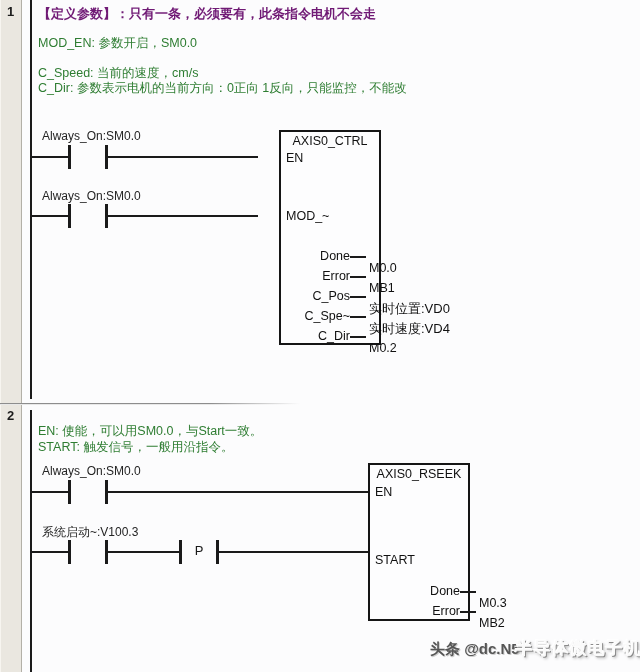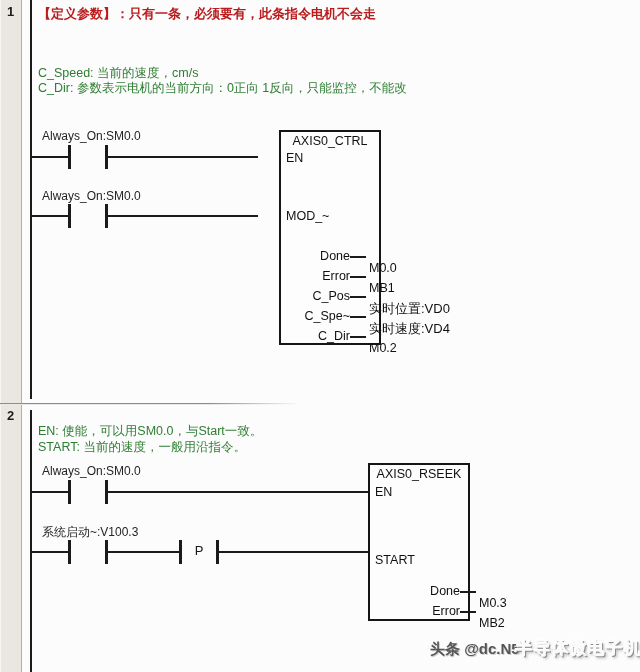--- a/index.html
+++ b/index.html
@@ -28,21 +28,21 @@
   .cbar{position:absolute;top:0;width:3px;height:24px;background:#1a1a1a;}
   .cbar.l{left:0;} .cbar.r{left:37px;}
   .edge-contact{position:absolute;width:40px;height:24px;}
   .edge-letter{position:absolute;left:3px;top:3px;width:34px;text-align:center;
     font-size:13px;color:#1a1a1a;}
 
   .clabel{position:absolute;font-size:12px;color:#242424;white-space:nowrap;}
 
   
   .cmt-title{position:absolute;left:38px;font-size:13px;font-weight:600;
-    color:#b91c1c;white-space:nowrap;}
+    color:#701a75;white-space:nowrap;}
   .cmt-line{position:absolute;left:38px;font-size:12.5px;font-weight:500;
     color:#2e7d32;white-space:nowrap;}
 
   
   .fblock{position:absolute;border:2px solid #151515;background:#fdfdfe;box-sizing:content-box;}
   .fblock-title{position:absolute;left:0;right:0;top:2px;text-align:center;
     font-size:12.5px;color:#111;white-space:nowrap;}
   .pin-in{position:absolute;left:5px;font-size:12.5px;color:#111;white-space:nowrap;}
   .pin-out{position:absolute;width:96px;text-align:right;font-size:12.5px;color:#111;
     white-space:nowrap;z-index:2;}
@@ -66,20 +66,21 @@
   <div class="net-num" style="top:4px;">1</div>
   <div class="net-num" style="top:408px;">2</div>
 
   <div class="separator"></div>
   <div class="separator-hl"></div>
 
   <div class="rail" style="top:0;height:399px;"></div>
   <div class="rail" style="top:410px;height:262px;"></div>
 
   <div class="cmt-title" style="top:5px;">【定义参数】：只有一条，必须要有，此条指令电机不会走</div>
+  <div class="cmt-line" style="top:35px;">MOD_EN: 参数开启，SM0.0</div>
   <div class="cmt-line" style="top:65px;">C_Speed: 当前的速度，cm/s</div>
   <div class="cmt-line" style="top:80px;">C_Dir: 参数表示电机的当前方向：0正向 1反向，只能监控，不能改</div>
 
   <div class="clabel" style="left:42px;top:129px;">Always_On:SM0.0</div>
   <div class="wire" style="left:32px;top:156px;width:36px;"></div>
   <div class="contact" style="left:68px;top:145px;">
     <div class="cbar l"></div>
     <div class="cbar r"></div>
   </div>
   <div class="wire" style="left:108px;top:156px;width:150px;"></div>
@@ -112,21 +113,21 @@
 
   <div class="pin-out" style="left:254px;top:309px;">C_Spe~</div>
   <div class="pin-tick" style="left:350px;top:316px;"></div>
   <div class="operand cjk" style="left:369px;top:308px;">实时速度:VD4</div>
 
   <div class="pin-out" style="left:254px;top:329px;">C_Dir</div>
   <div class="pin-tick" style="left:350px;top:336px;"></div>
   <div class="operand" style="left:369px;top:329px;">M0.2</div>
 
   <div class="cmt-line" style="top:423px;">EN: 使能，可以用SM0.0，与Start一致。</div>
-  <div class="cmt-line" style="top:439px;">START: 当前的速度，一般用沿指令。</div>
+  <div class="cmt-line" style="top:439px;">START: 触发信号，一般用沿指令。</div>
 
   <div class="clabel" style="left:42px;top:464px;">Always_On:SM0.0</div>
   <div class="wire" style="left:32px;top:491px;width:36px;"></div>
   <div class="contact" style="left:68px;top:480px;">
     <div class="cbar l"></div>
     <div class="cbar r"></div>
   </div>
   <div class="wire" style="left:108px;top:491px;width:260px;"></div>
 
   <div class="clabel" style="left:42px;top:524px;">系统启动~:V100.3</div>

